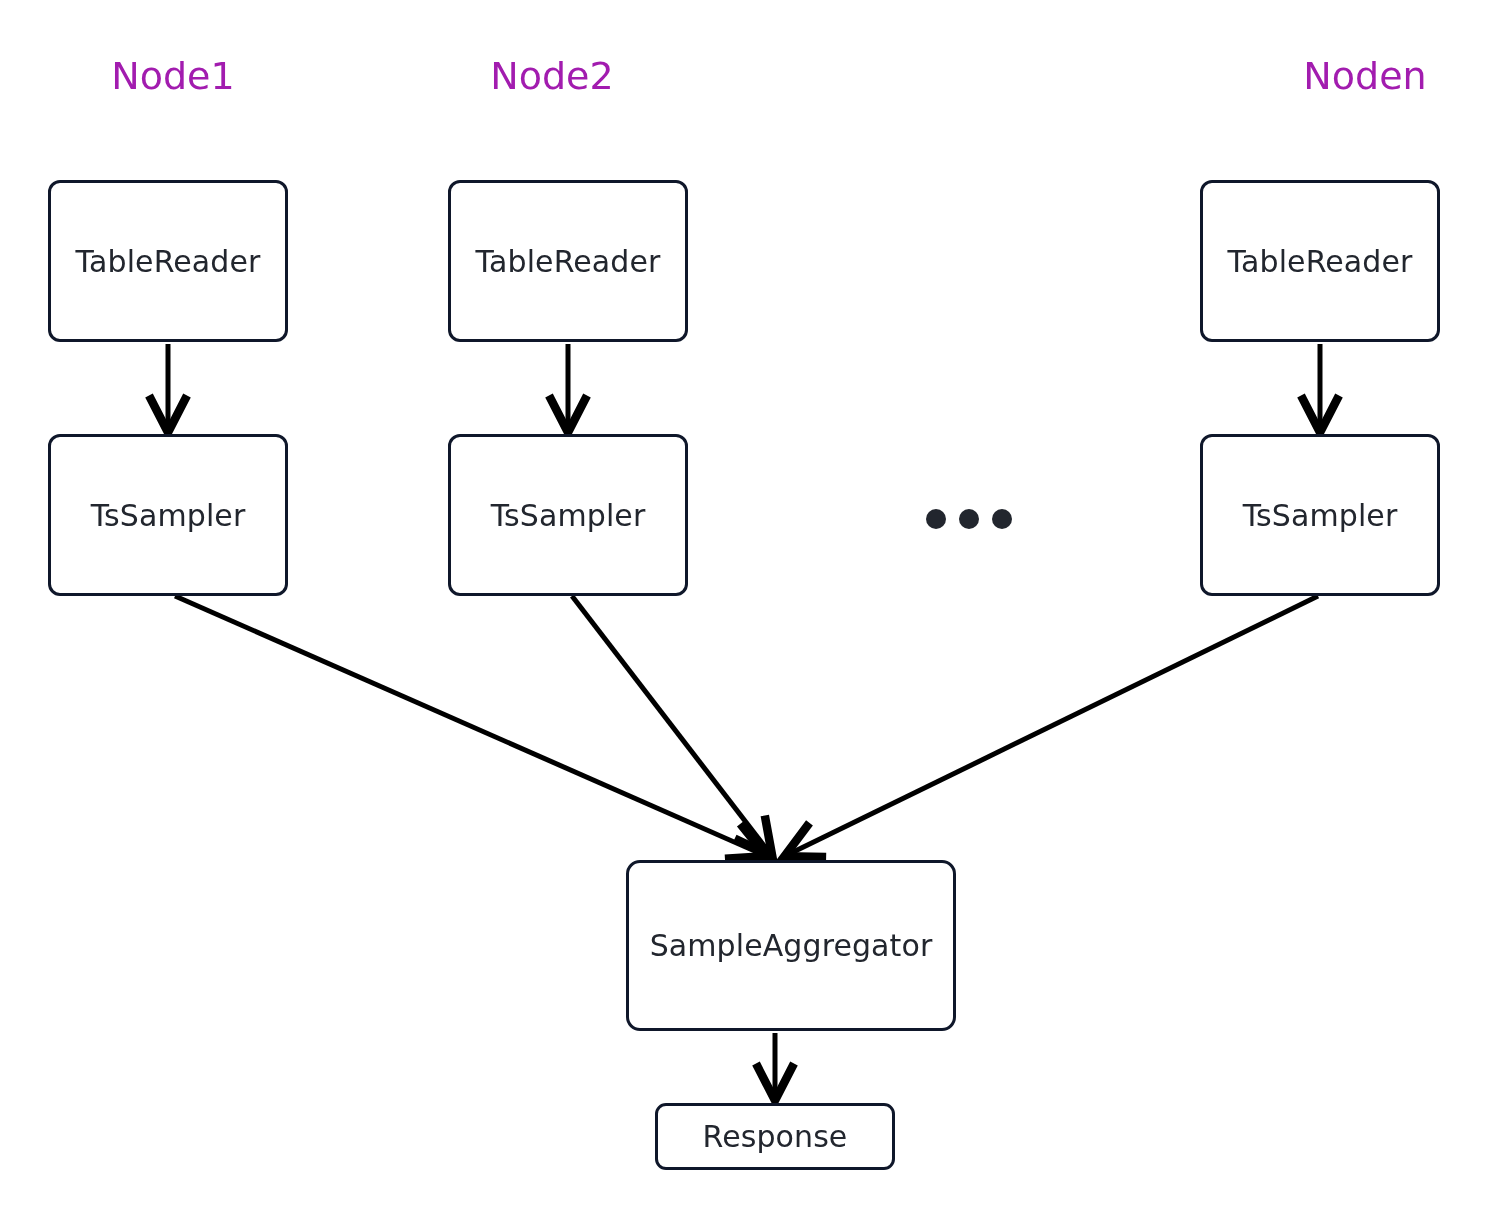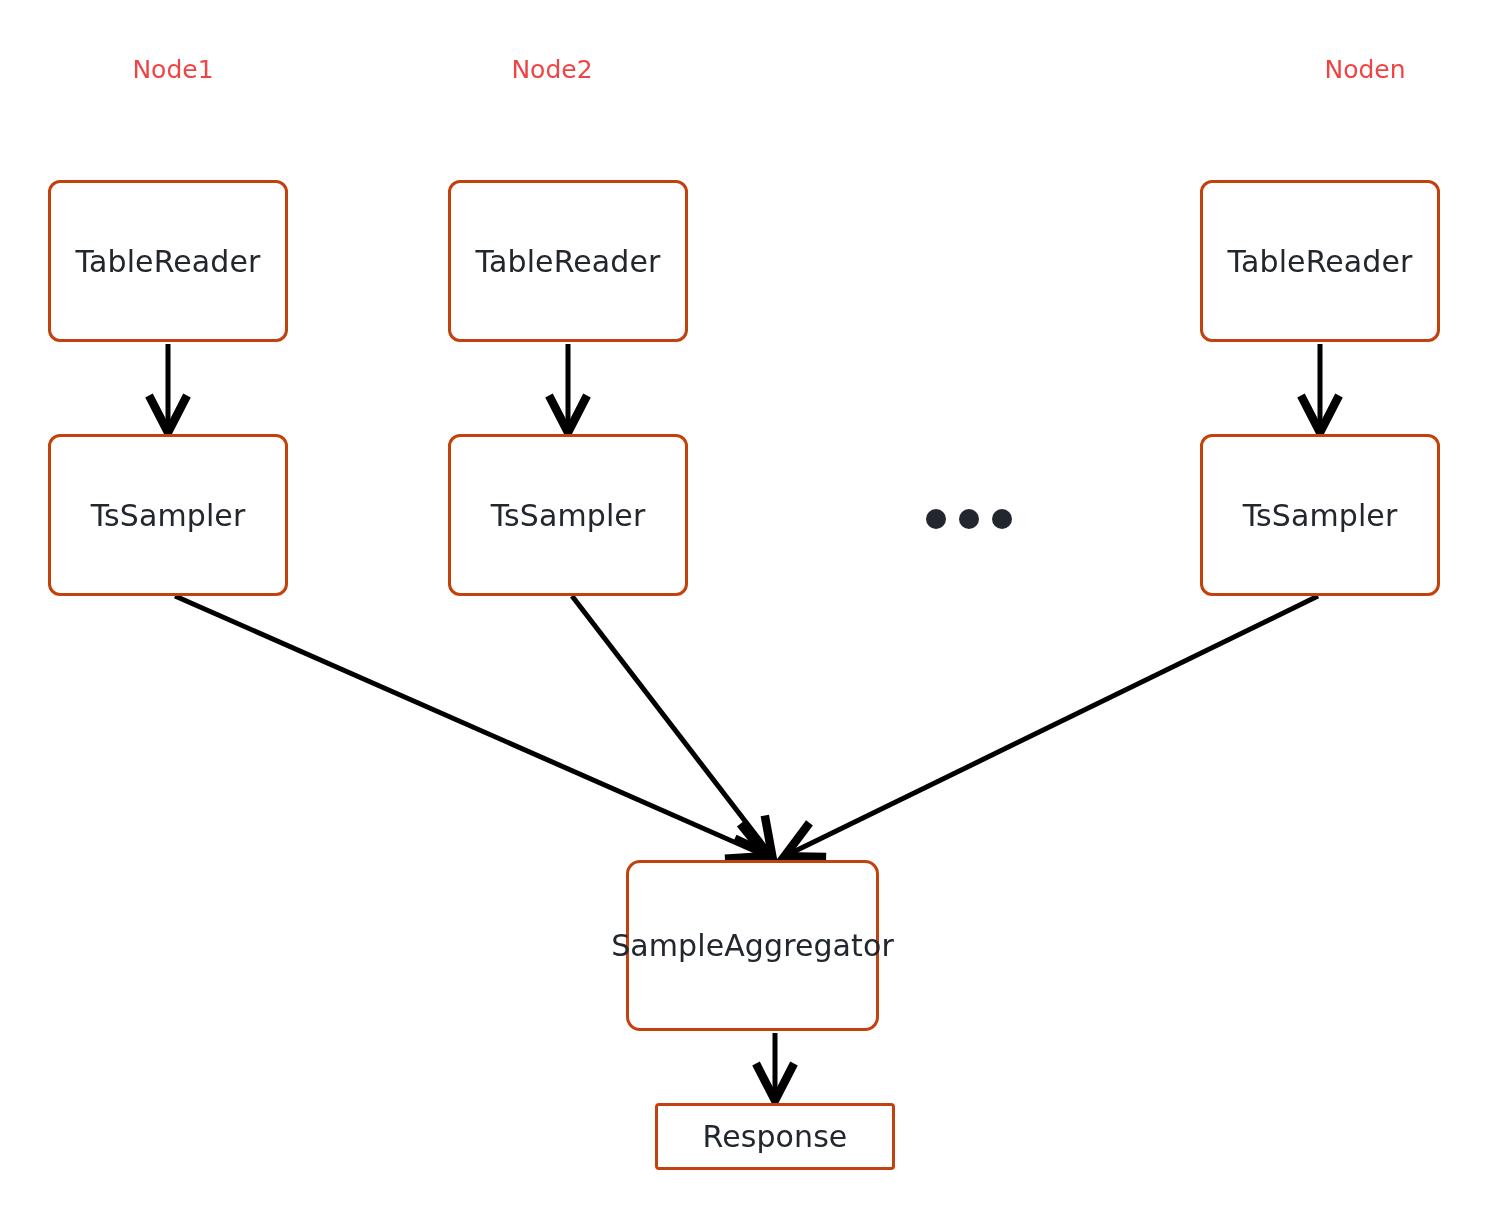--- a/index.html
+++ b/index.html
@@ -23,37 +23,37 @@
     left: 0;
     top: 0;
     width: 1488px;
     height: 1224px;
     pointer-events: none;
   }
   .node-box {
     position: absolute;
     box-sizing: border-box;
     background: #ffffff;
-    border: 3px solid #c2410c;
+    border: 3px solid #0f172a;
     display: flex;
     align-items: center;
     justify-content: center;
     text-align: center;
   }
   .node-label {
     color: #22262e;
     font-size: 30px;
     line-height: 1.1;
     letter-spacing: 0.1px;
     white-space: nowrap;
   }
   .column-title {
     position: absolute;
-    color: #ef4444;
-    font-size: 25px;
+    color: #a21caf;
+    font-size: 38px;
     line-height: 1.1;
     white-space: nowrap;
     text-align: center;
     transform: translateX(-50%);
   }
   .ellipsis-group {
     position: absolute;
     display: flex;
     align-items: center;
     gap: 13px;
@@ -112,21 +112,21 @@
     <span class="ellipsis-dot"></span>
   </div>
 
   <div class="node-box" style="left:1200px; top:180px; width:240px; height:162px; border-radius:12px;">
     <span class="node-label">TableReader</span>
   </div>
   <div class="node-box" style="left:1200px; top:434px; width:240px; height:162px; border-radius:12px;">
     <span class="node-label">TsSampler</span>
   </div>
 
-  <div class="node-box" style="left:626px; top:860px; width:253px; height:171px; border-radius:14px;">
+  <div class="node-box" style="left:626px; top:860px; width:330px; height:171px; border-radius:14px;">
     <span class="node-label">SampleAggregator</span>
   </div>
 
-  <div class="node-box" style="left:655px; top:1103px; width:240px; height:67px; border-radius:4px;">
+  <div class="node-box" style="left:655px; top:1103px; width:240px; height:67px; border-radius:11px;">
     <span class="node-label">Response</span>
   </div>
 
 </div>
 
 </body></html>

